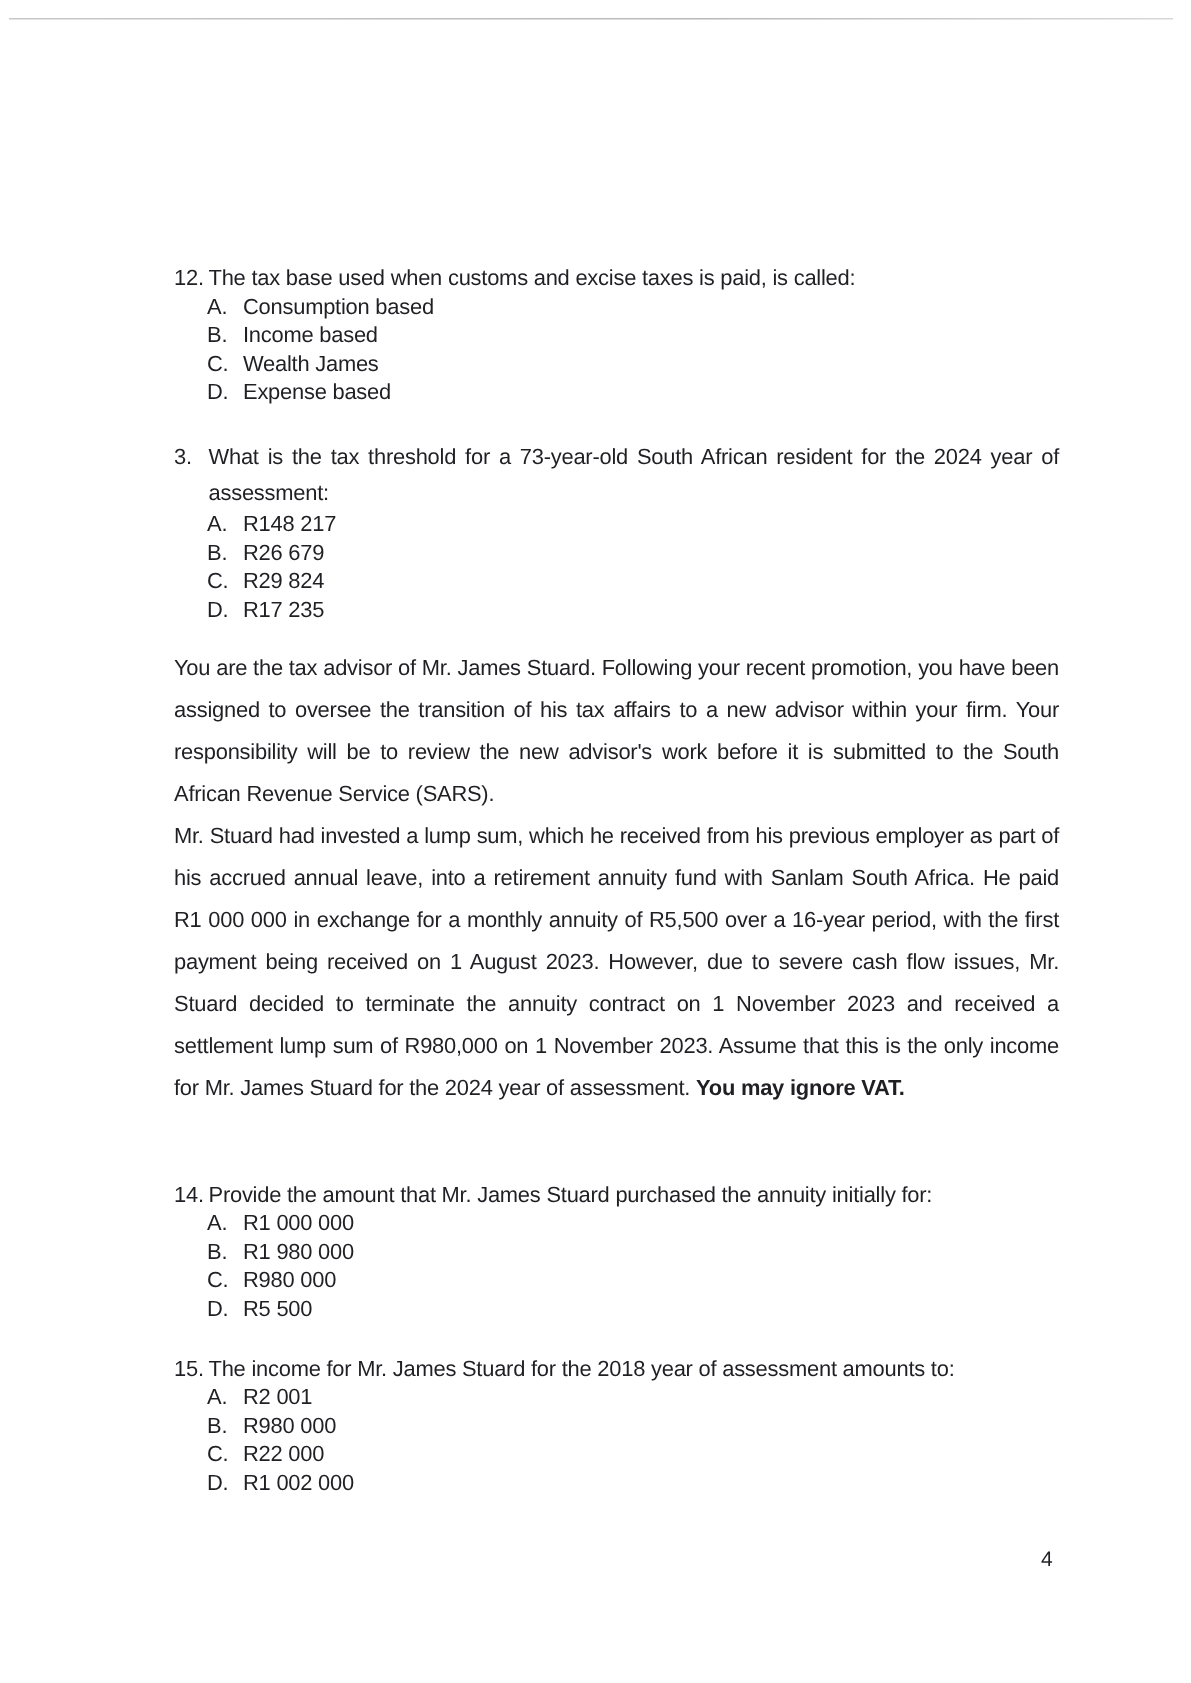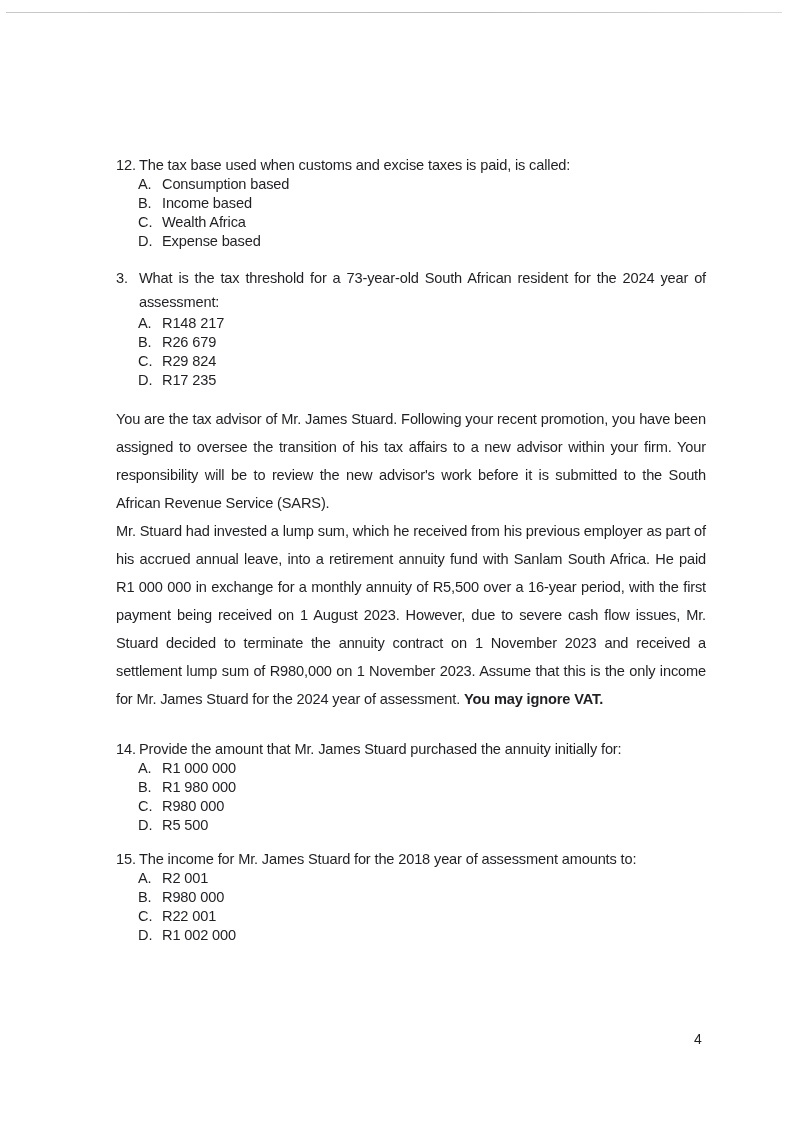--- a/index.html
+++ b/index.html
@@ -53,21 +53,21 @@
     }
     .option {
       display: flex;
       line-height: 19px;
       height: 19px;
     }
     .opt-letter {
       width: 24px;
       flex: none;
     }
-    .question { margin-bottom: 15px; }
+    .question { margin-bottom: 15px; margin-top: 21px; }
     .q13 .q-stem { line-height: 24px; }
     .q13 .q-stem-text { line-height: 24px; }
     .q13 .option { line-height: 19px; }
     .instruction {
       line-height: 20px;
       margin-top: 5px;
       margin-bottom: 12px;
     }
     .para {
       text-align: justify;
@@ -98,21 +98,21 @@
       <li class="option">
           <span class="opt-letter">A.</span>
           <span>Consumption based</span>
         </li>
       <li class="option">
           <span class="opt-letter">B.</span>
           <span>Income based</span>
         </li>
       <li class="option">
           <span class="opt-letter">C.</span>
-          <span>Wealth Africa</span>
+          <span>Wealth James</span>
         </li>
       <li class="option">
           <span class="opt-letter">D.</span>
           <span>Expense based</span>
         </li>
     </ul>
   </div>
 
   <div class="question q13">
     <div class="q-stem">
@@ -181,21 +181,21 @@
       <li class="option">
           <span class="opt-letter">A.</span>
           <span>R2 001</span>
         </li>
       <li class="option">
           <span class="opt-letter">B.</span>
           <span>R980 000</span>
         </li>
       <li class="option">
           <span class="opt-letter">C.</span>
-          <span>R22 001</span>
+          <span>R22 000</span>
         </li>
       <li class="option">
           <span class="opt-letter">D.</span>
           <span>R1 002 000</span>
         </li>
     </ul>
   </div>
 
 </div>
 

